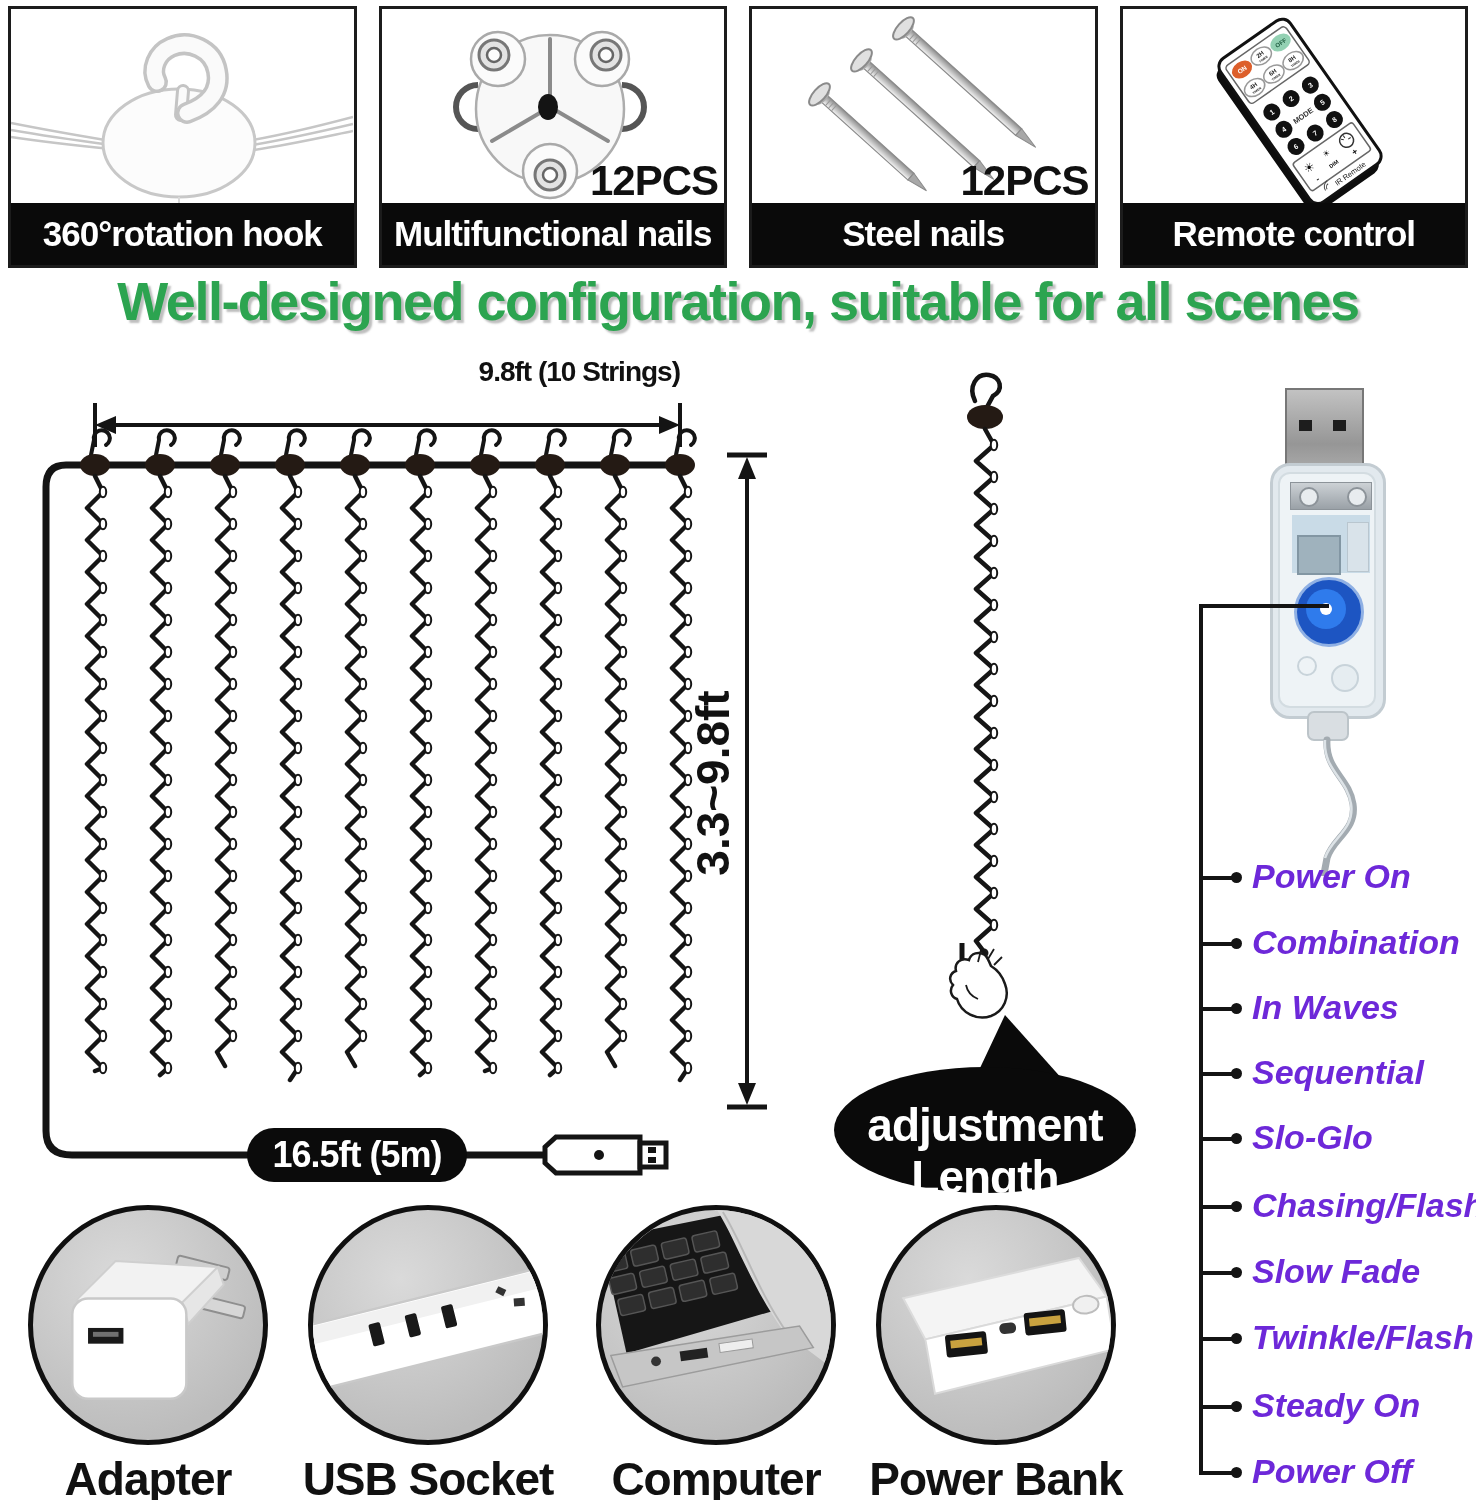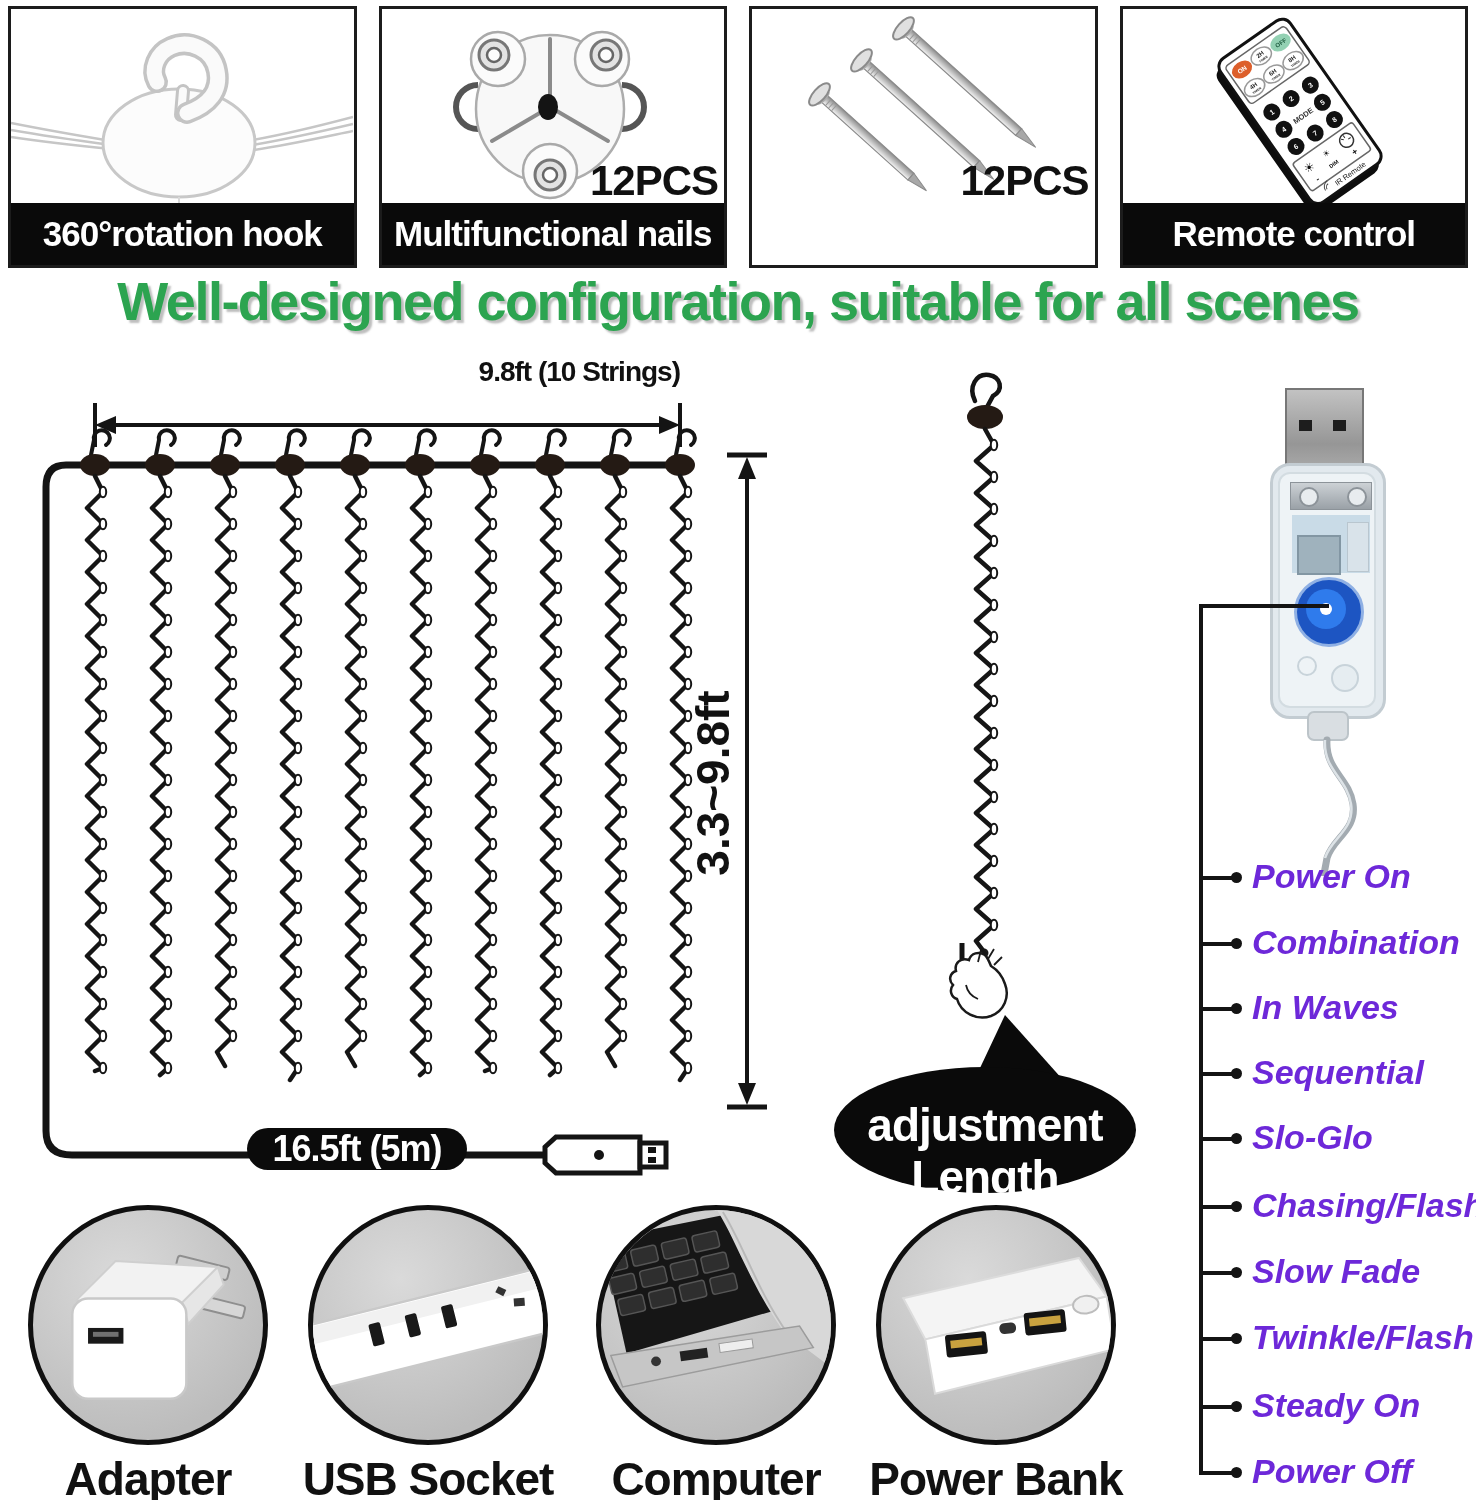--- a/index.html
+++ b/index.html
@@ -16,21 +16,21 @@
              letter-spacing:-1px;}
   
   .headline{position:absolute;left:0;right:0;top:270px;text-align:center;font-size:54px;font-weight:bold;
             letter-spacing:-1.5px;white-space:nowrap;color:#2ca450;
             text-shadow:3px 3px 2px rgba(110,110,110,0.45);}
   
   .dim-width{position:absolute;left:95px;width:585px;top:356px;text-align:right;font-size:28px;
              font-weight:bold;letter-spacing:-1px;}
   .dim-height{position:absolute;left:713px;top:783px;transform:translate(-50%,-50%) rotate(-90deg);
               font-size:46px;font-weight:bold;white-space:nowrap;}
-  .cable-pill{position:absolute;left:247px;top:1128px;width:220px;height:42px;background:#0b0b0b;
+  .cable-pill{position:absolute;left:247px;top:1128px;width:220px;height:54px;background:#0b0b0b;
               border-radius:28px;color:#fff;font-size:36px;font-weight:bold;letter-spacing:-1px;
               display:flex;align-items:center;justify-content:center;}
   .bubble-text{position:absolute;left:833px;top:1100px;width:304px;text-align:center;color:#fff;
                font-size:46px;font-weight:bold;line-height:1.12;letter-spacing:-1px;}
   
   #usb-unit{position:absolute;left:1245px;top:360px;width:200px;height:620px;}
   .usb-metal{position:absolute;left:40px;top:28px;width:75px;height:77px;
              background:linear-gradient(180deg,#c2c2c2,#969696 70%,#a8a8a8);border:2px solid #777;}
   .usb-slot{position:absolute;width:13px;height:11px;background:#1d1d1d;top:30px;}
   .usb-body{position:absolute;left:25px;top:103px;width:110px;height:250px;border-radius:20px;
@@ -156,20 +156,21 @@
             <rect x="-4.5" y="7" width="9" height="118" fill="url(#ng)" stroke="#8a8a8a" stroke-width="1.2"></rect>
             <polygon points="-4.5,125 4.5,125 0,146" fill="#a8a8a8" stroke="#8a8a8a" stroke-width="1"></polygon>
             <ellipse cx="0" cy="7" rx="9" ry="3.5" fill="#adadad"></ellipse>
             <ellipse cx="0" cy="2" rx="14" ry="6" fill="#e0e0e0" stroke="#8a8a8a" stroke-width="2"></ellipse>
             <path d="M -4 14 H 4 M -4 18 H 4 M -4 22 H 4" stroke="#999" stroke-width="1"></path>
           </g>
         </g>
       </svg>
     </div>
     <div class="pcs-badge">12PCS</div>
+    <div class="panel-bar">Steel nails</div>
   </div>
 
   <div class="panel">
     <div class="panel-img">
       <svg viewBox="0 0 342 202" width="342" height="202">
         <g transform="translate(92,55) rotate(-35)">
           <rect x="-7" y="6" width="85" height="175" rx="10" fill="#0d0d0d"></rect>
           <rect x="0" y="0" width="85" height="175" rx="10" fill="#fff" stroke="#111" stroke-width="3"></rect>
           <rect x="6" y="8" width="73" height="46" rx="4" fill="none" stroke="#666" stroke-width="1.5"></rect>
           <ellipse cx="19" cy="20" rx="11" ry="8" fill="#dd5f2b"></ellipse>

